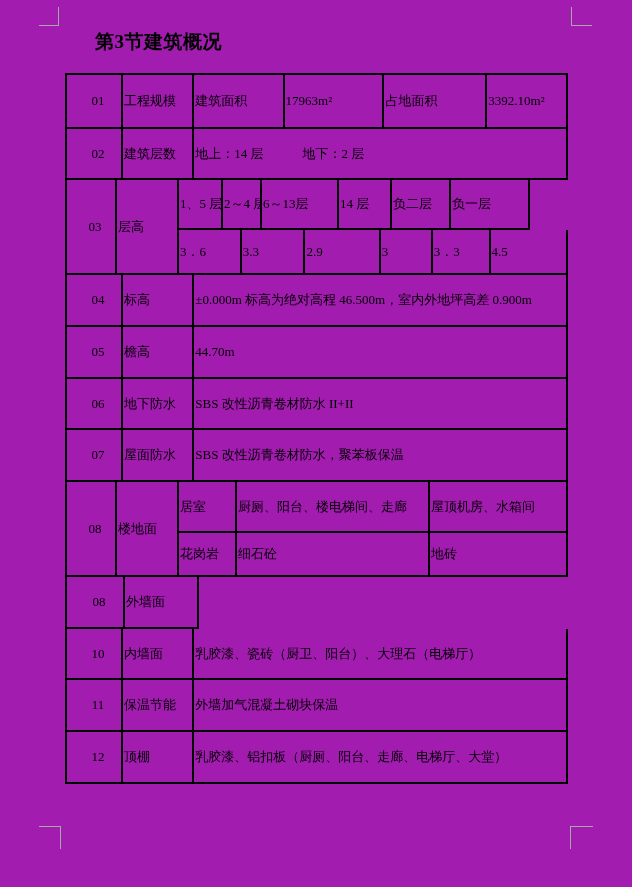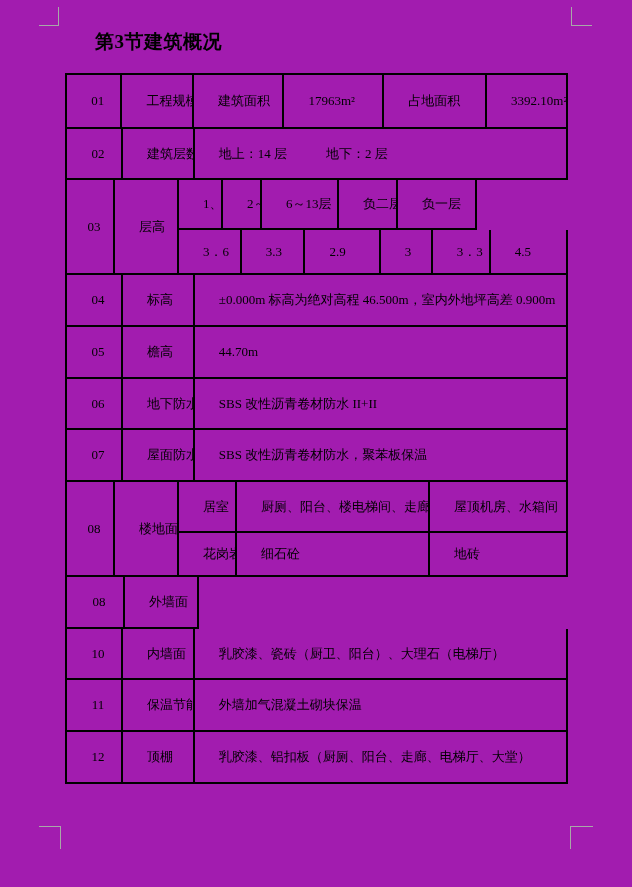--- a/index.html
+++ b/index.html
@@ -19,21 +19,21 @@
   .tbl {
     position:absolute; left:65px; top:73px;
     width:503px; box-sizing:border-box;
     border-top:2px solid #000; border-left:2px solid #000;
   }
   .row { display:flex; }
   .cell {
     box-sizing:border-box;
     border-right:2px solid #000; border-bottom:2px solid #000;
     display:flex; align-items:center;
-    padding-left:24px;
+    padding-left:1px;
     font-size:13px; line-height:16px;
     white-space:pre; overflow:hidden;
   }
   .cell.no  { width:58px; justify-content:center; padding-left:8px; }
   .cell.lbl { width:74px; }
   .sub      { display:flex; flex-direction:column; width:389px; }
   .subrow   { display:flex; }
   .crop { position:absolute; }
   .crop.tl { left:39px;  top:7px;   width:19px; height:18px; border-right:1px solid #a8a8a8; border-bottom:1px solid #a8a8a8; }
   .crop.tr { left:571px; top:7px;   width:20px; height:18px; border-left:1px solid #a8a8a8;  border-bottom:1px solid #a8a8a8; }
@@ -70,20 +70,21 @@
     </div>
 
     <div class="row" style="height:95px">
       <div class="cell no">03</div>
       <div class="cell lbl">层高</div>
       <div class="sub">
         <div class="subrow" style="height:50px">
           <div class="cell" style="width:44px">1、5 层</div>
           <div class="cell" style="width:39px">2～4 层</div>
           <div class="cell" style="width:77px">6～13层</div>
+          <div class="cell" style="width:53px">14 层</div>
           <div class="cell" style="width:59px">负二层</div>
           <div class="cell" style="width:79px">负一层</div>
         </div>
         <div class="subrow" style="height:45px">
           <div class="cell" style="width:64px">3．6</div>
           <div class="cell" style="width:65px">3.3</div>
           <div class="cell" style="width:77px">2.9</div>
           <div class="cell" style="width:53px">3</div>
           <div class="cell" style="width:59px">3．3</div>
           <div class="cell" style="width:79px">4.5</div>

